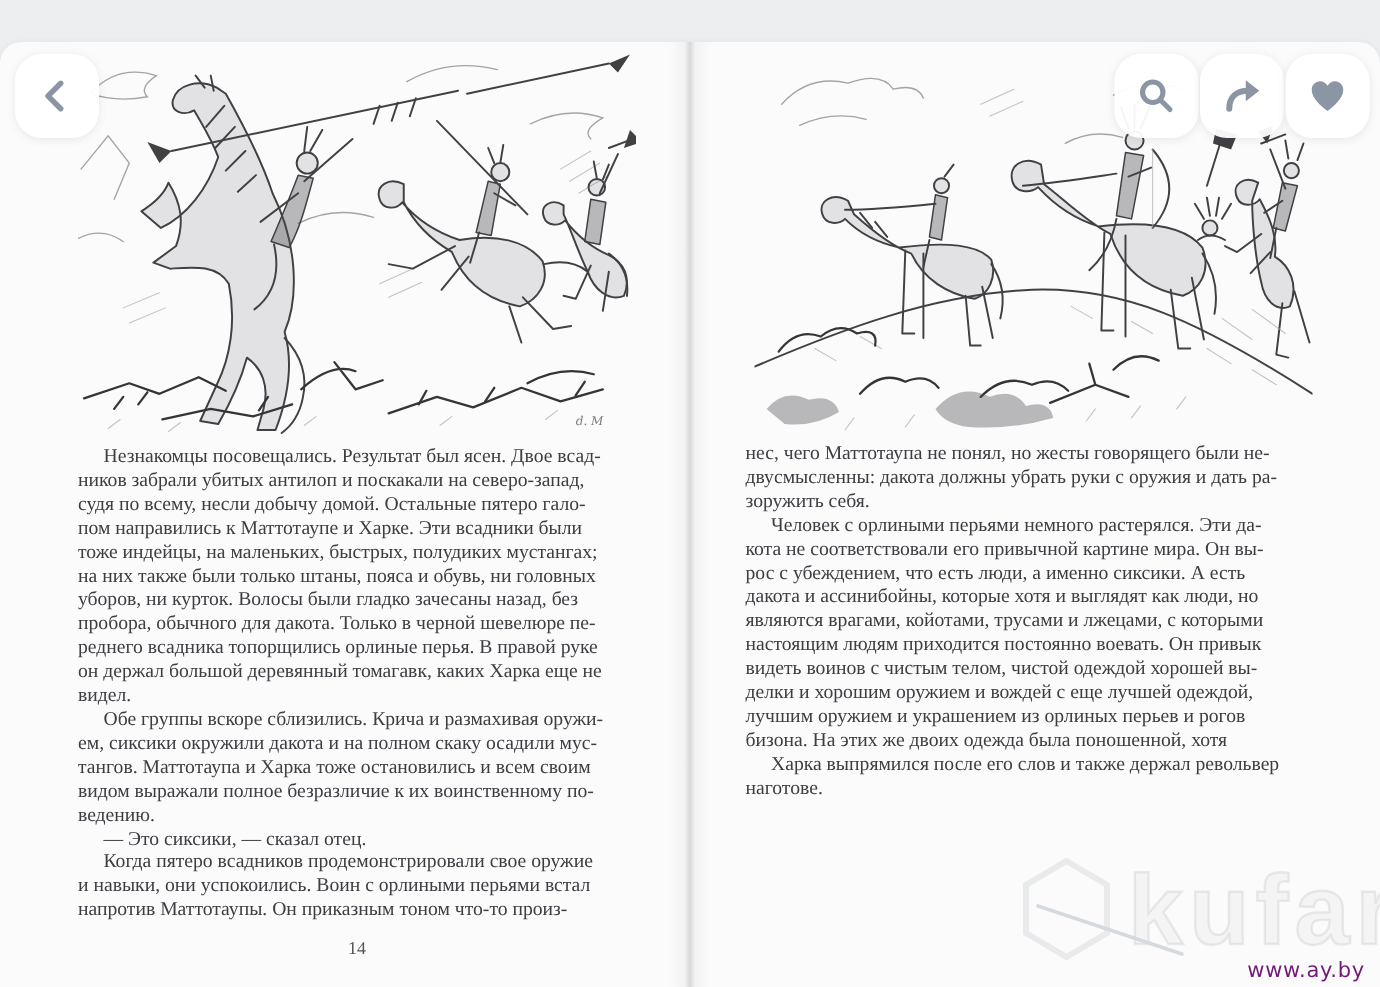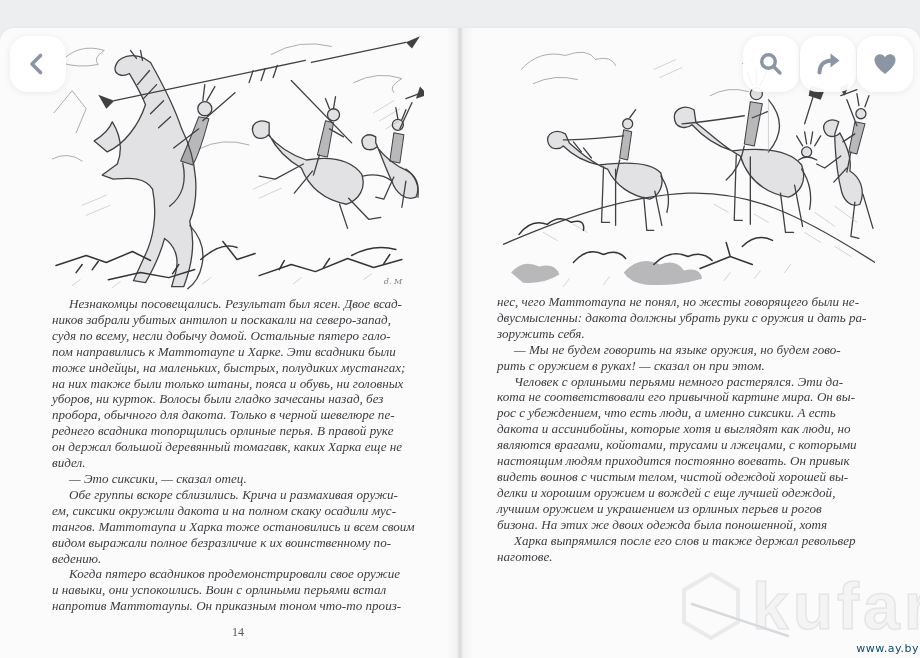--- a/index.html
+++ b/index.html
@@ -20,21 +20,21 @@
     background:linear-gradient(90deg,rgba(0,0,0,0),rgba(0,0,0,.035) 38%,rgba(85,90,96,.22) 50%,rgba(0,0,0,.035) 62%,rgba(0,0,0,0));
     pointer-events:none;
   }
   .illus{position:absolute}
   .illus.il-left{left:52px;top:0;width:372px;height:264px}
   .illus.il-right{left:43px;top:6px;width:372px;height:256px}
   
   .text-block{
     position:absolute;width:372px;
     font-family:"Liberation Serif","DejaVu Serif",serif;
-    font-size:13.1px;line-height:15.9px;color:#3d3d42;text-align:left;font-style:italic;
+    font-size:13.1px;line-height:15.9px;color:#3d3d42;text-align:left;
   }
   .pg-left .text-block{left:52px;top:268px}
   .pg-right .text-block{left:37px;top:266px}
   .para{margin:0;white-space:pre-line}
   .para.ind{text-indent:17px}
   .pagenum{
     position:absolute;bottom:18px;width:372px;text-align:center;
     font-family:"Liberation Serif","DejaVu Serif",serif;font-size:12px;color:#55555a;margin-top:26px;
   }
   .pg-left .pagenum{left:52px}
@@ -66,22 +66,22 @@
     pointer-events:none;
   }
   .wm-text{
     font-family:"Liberation Sans",sans-serif;font-weight:bold;font-size:66px;letter-spacing:4px;
     color:rgba(130,136,144,.06);-webkit-text-stroke:1.6px rgba(130,136,144,.15);
     white-space:nowrap;
   }
   .wm-hex{opacity:.9}
   .crease{position:absolute;left:228px;bottom:18px;pointer-events:none}
   .site-mark{
-    position:absolute;right:1px;bottom:3px;
-    font-family:"DejaVu Sans",sans-serif;font-size:11px;color:#0c4a6e;letter-spacing:.5px;
+    position:absolute;right:10px;bottom:3px;
+    font-family:"DejaVu Sans",sans-serif;font-size:14px;color:#701a75;letter-spacing:.5px;
   }
 </style>
 </head>
 <body>
 
 <div class="book">
 
   <section class="page pg-left">
     <svg class="illus il-left" viewBox="0 0 370 262" aria-hidden="true">
       <g>
@@ -144,26 +144,26 @@
 ников забрали убитых антилоп и поскакали на северо-запад,
 судя по всему, несли добычу домой. Остальные пятеро гало-
 пом направились к Маттотаупе и Харке. Эти всадники были
 тоже индейцы, на маленьких, быстрых, полудиких мустангах;
 на них также были только штаны, пояса и обувь, ни головных
 уборов, ни курток. Волосы были гладко зачесаны назад, без
 пробора, обычного для дакота. Только в черной шевелюре пе-
 реднего всадника топорщились орлиные перья. В правой руке
 он держал большой деревянный томагавк, каких Харка еще не
 видел.</p>
-        <p class="para ind">— Это сиксики, — сказал отец.</p>
         <p class="para ind">Обе группы вскоре сблизились. Крича и размахивая оружи-
 ем, сиксики окружили дакота и на полном скаку осадили мус-
 тангов. Маттотаупа и Харка тоже остановились и всем своим
 видом выражали полное безразличие к их воинственному по-
 ведению.</p>
+        <p class="para ind">— Это сиксики, — сказал отец.</p>
         <p class="para ind">Когда пятеро всадников продемонстрировали свое оружие
 и навыки, они успокоились. Воин с орлиными перьями встал
 напротив Маттотаупы. Он приказным тоном что-то произ-</p>
       </div>
     <div class="pagenum">14</div>
   </section>
 
   <section class="page pg-right">
     <svg class="illus il-right" viewBox="0 0 370 252" aria-hidden="true">
       <g>
@@ -226,22 +226,20 @@
         <path class="f2" d="M120 236 Q136 218 156 228 Q172 222 180 234 Q196 230 198 242 Q170 250 142 248 Q126 246 120 236 Z"></path>
         <path class="f2" d="M8 236 Q20 222 36 230 Q52 226 56 238 Q40 248 20 246 Z"></path>
         <path class="b" d="M196 232 L226 220 L248 228 M226 220 L222 206"></path>
         <path class="h" d="M220 244 l6 -8 M250 242 l6 -8 M280 236 l6 -8 M60 250 l6 -8 M100 248 l6 -8"></path>
       </g>
     </svg>
     <div class="text-block">
         <p class="para">нес, чего Маттотаупа не понял, но жесты говорящего были не-
 двусмысленны: дакота должны убрать руки с оружия и дать ра-
 зоружить себя.</p>
-        <p class="para ind">— Мы не будем говорить на языке оружия, но будем гово-
-рить с оружием в руках! — сказал он при этом.</p>
         <p class="para ind">Человек с орлиными перьями немного растерялся. Эти да-
 кота не соответствовали его привычной картине мира. Он вы-
 рос с убеждением, что есть люди, а именно сиксики. А есть
 дакота и ассинибойны, которые хотя и выглядят как люди, но
 являются врагами, койотами, трусами и лжецами, с которыми
 настоящим людям приходится постоянно воевать. Он привык
 видеть воинов с чистым телом, чистой одеждой хорошей вы-
 делки и хорошим оружием и вождей с еще лучшей одеждой,
 лучшим оружием и украшением из орлиных перьев и рогов
 бизона. На этих же двоих одежда была поношенной, хотя</p>

